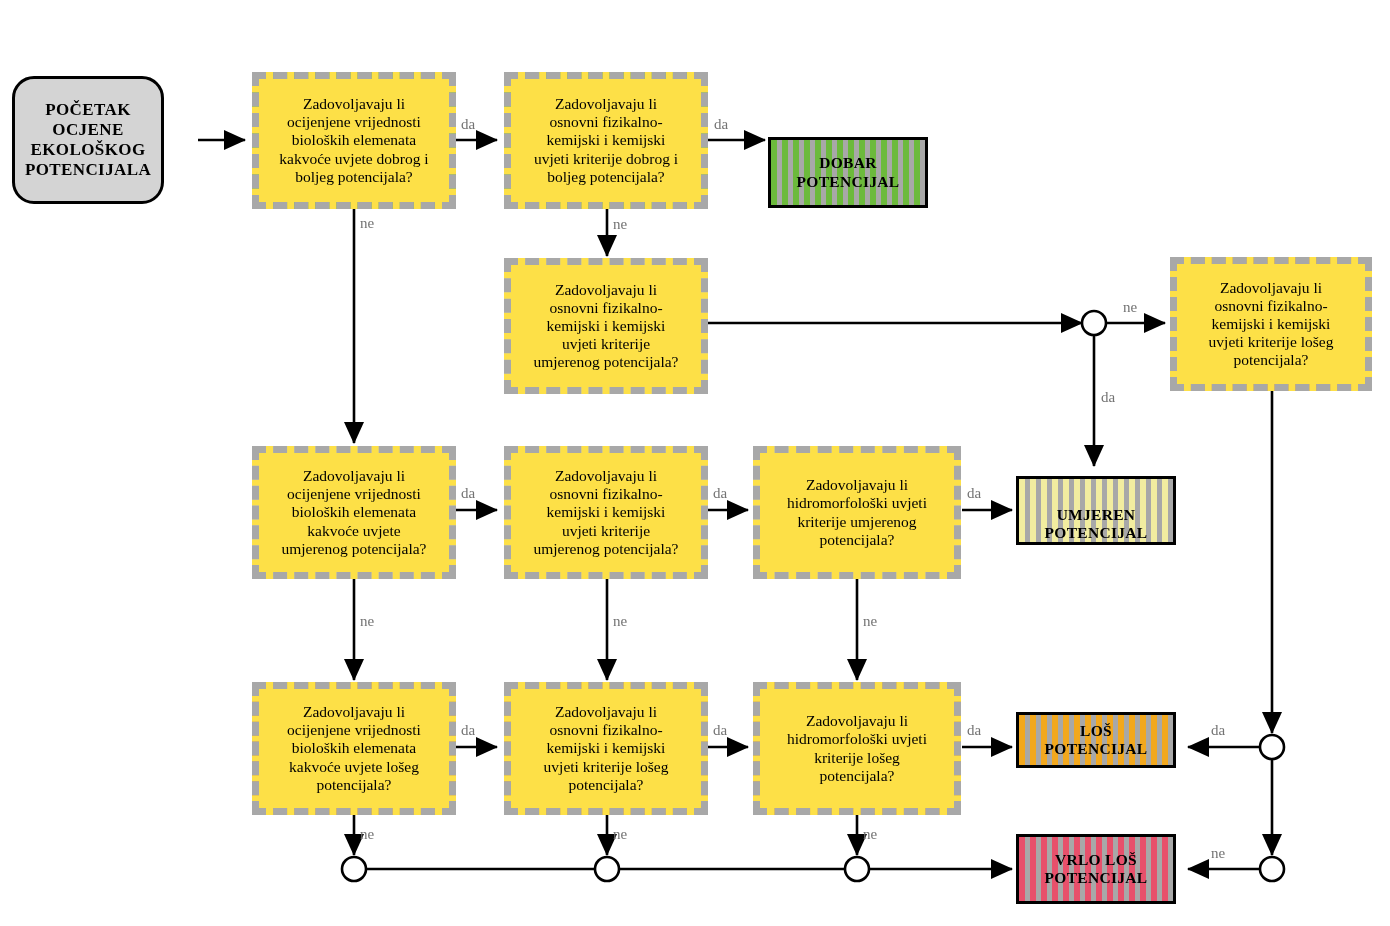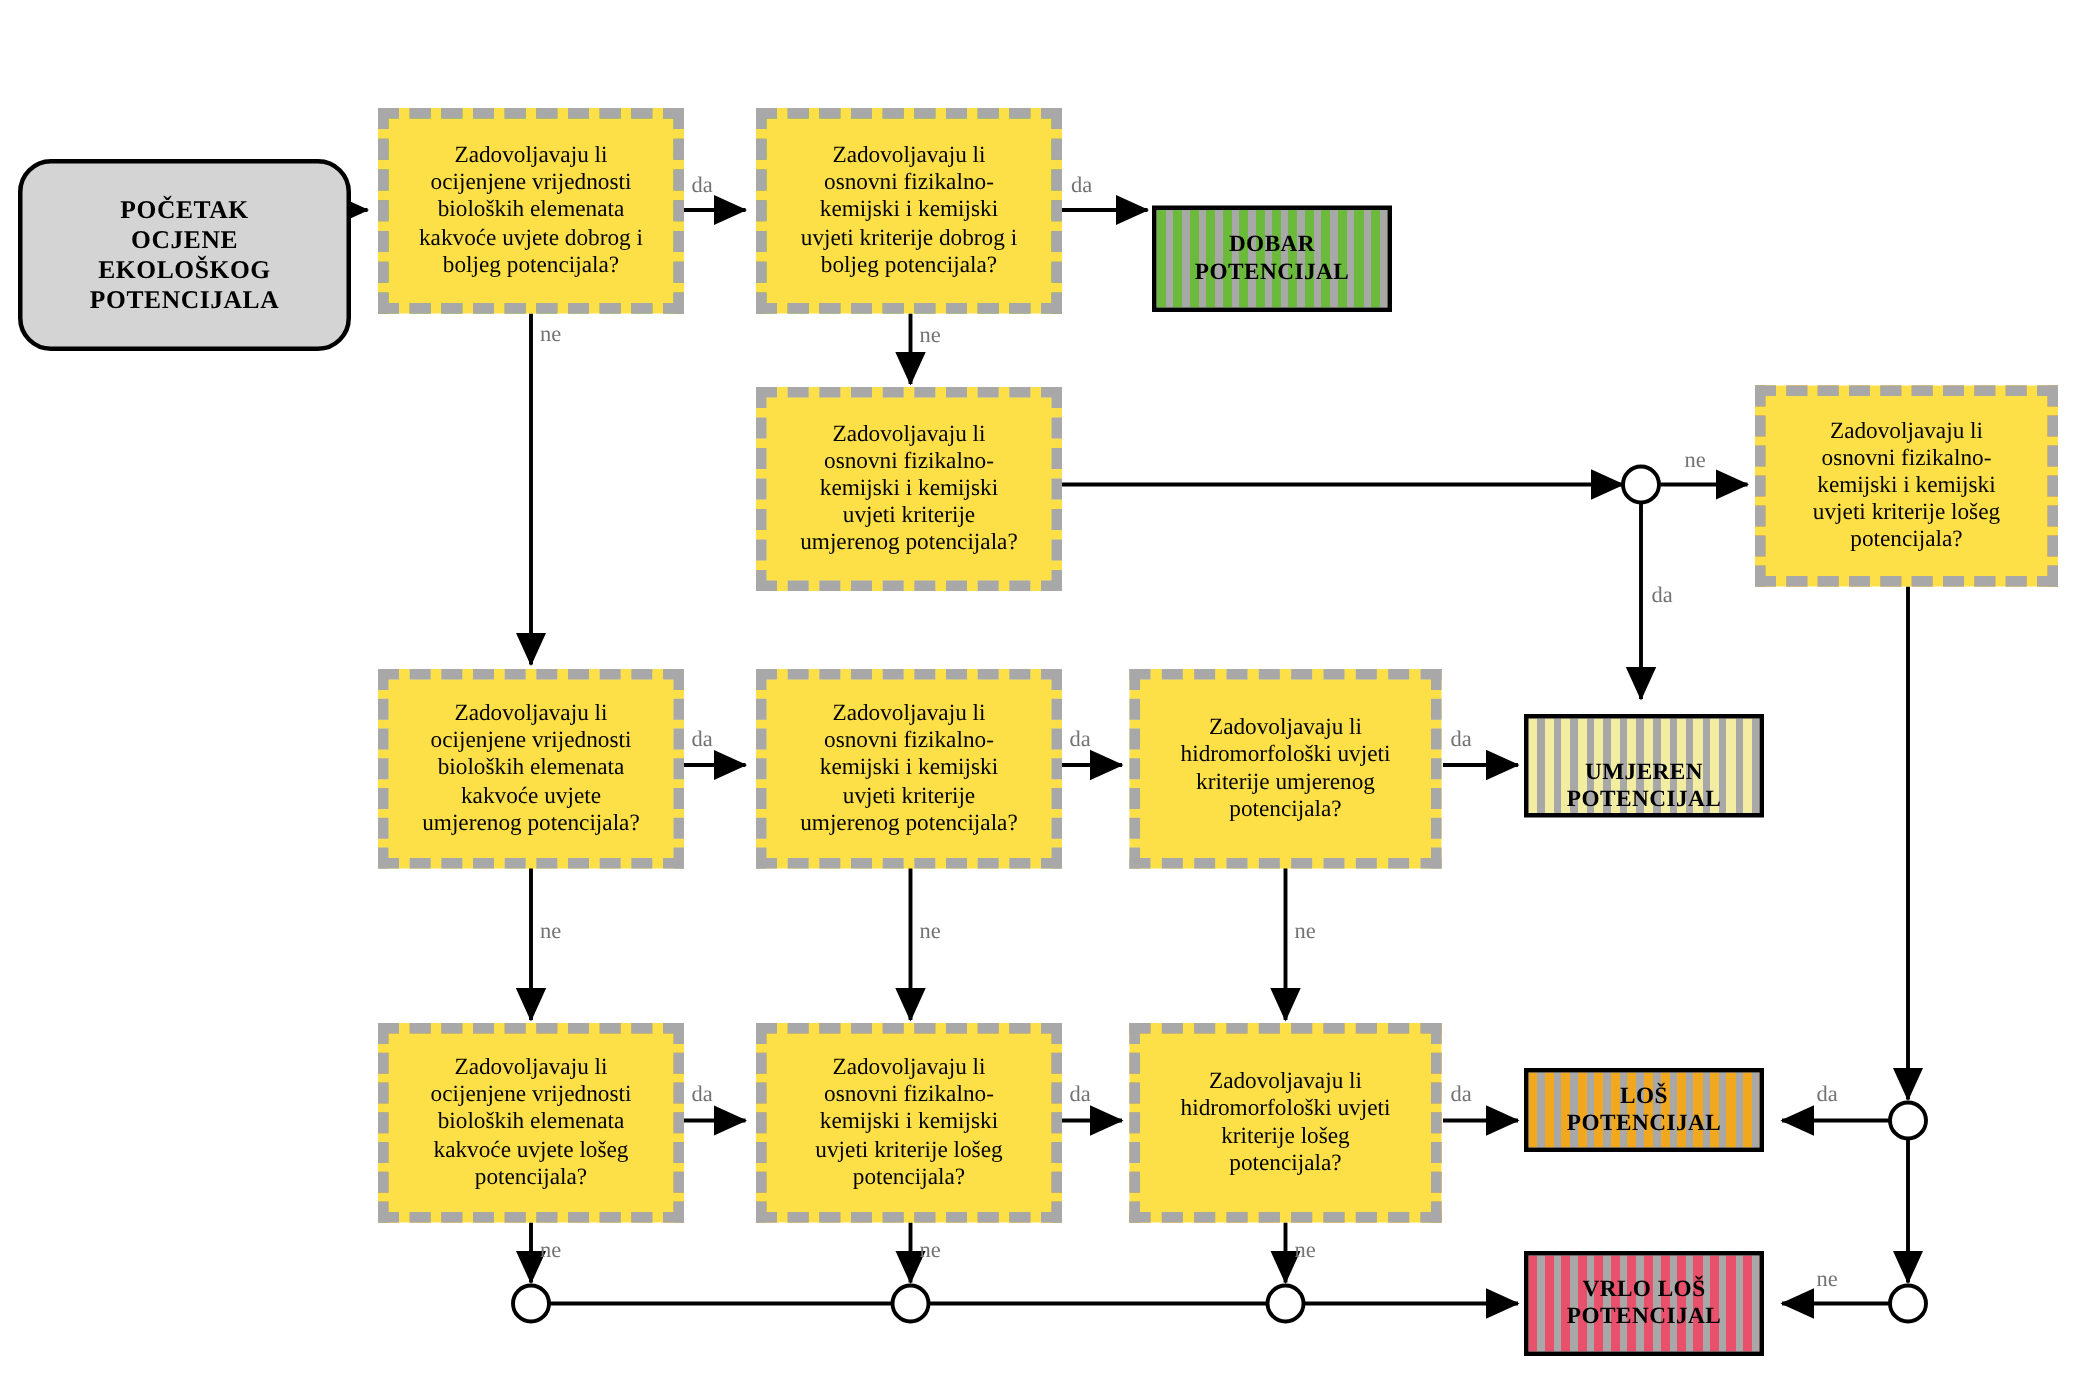--- a/index.html
+++ b/index.html
@@ -147,21 +147,21 @@
     <g stroke="#000" stroke-width="2.6" fill="#ffffff">
       <circle cx="1094" cy="323" r="12"></circle>
       <circle cx="1272" cy="747" r="12"></circle>
       <circle cx="1272" cy="869" r="12"></circle>
       <circle cx="354" cy="869" r="12"></circle>
       <circle cx="607" cy="869" r="12"></circle>
       <circle cx="857" cy="869" r="12"></circle>
     </g>
   </svg>
 
-  <div class="node start" style="left:12px; top:76px; width:222px; height:128px;margin-top:30px;">
+  <div class="node start" style="left:12px; top:76px; width:152px; height:128px;">
     <span class="txt">POČETAK
 OCJENE
 EKOLOŠKOG
 POTENCIJALA</span>
   </div>
 
   <div class="node qbox green" style="left:252px; top:72px; width:204px; height:137px;">
     <span class="txt">Zadovoljavaju li
 ocijenjene vrijednosti
 bioloških elemenata

